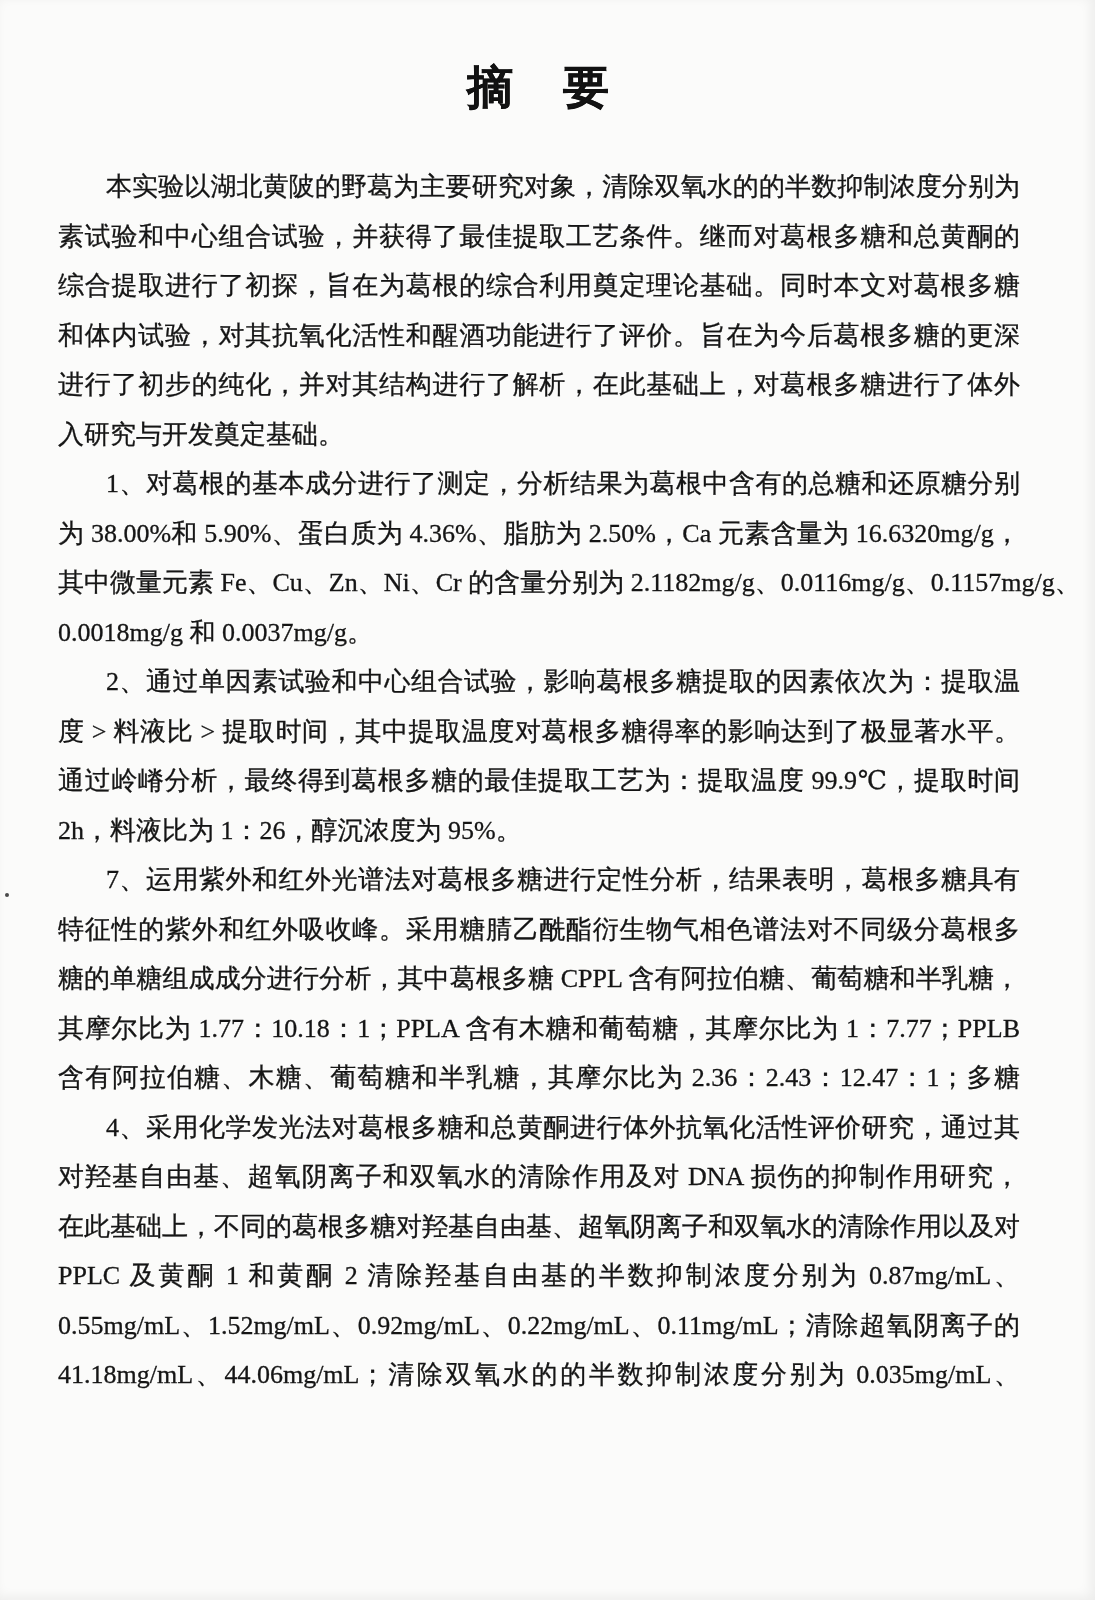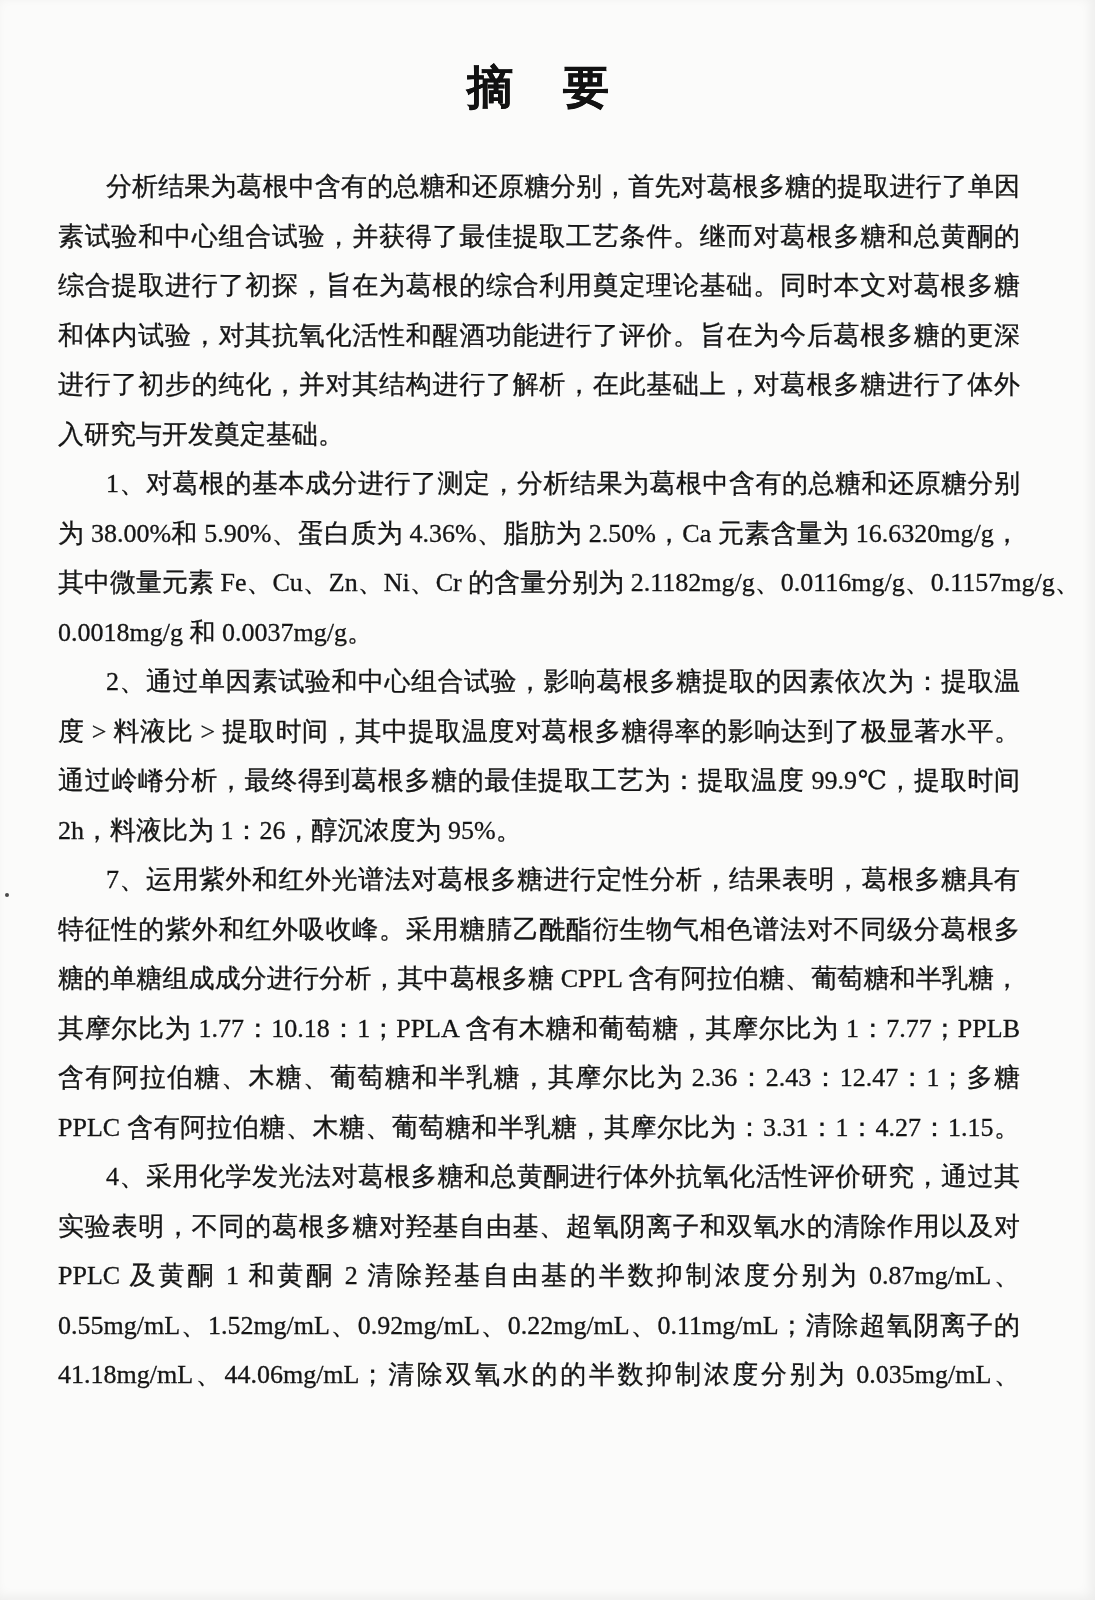--- a/index.html
+++ b/index.html
@@ -58,21 +58,21 @@
 </style>
 </head>
 <body>
 
 <div class="page">
   <div class="speck"></div>
 
   <div class="title">摘　要</div>
 
   <div class="para">
-    <div class="line indent">分析结果为葛根中含有的总糖和还原糖分别，首先对葛根多糖的提取进行了单因</div>
+    <div class="line indent">本实验以湖北黄陂的野葛为主要研究对象，清除双氧水的的半数抑制浓度分别为</div>
     <div class="line">素试验和中心组合试验，并获得了最佳提取工艺条件。继而对葛根多糖和总黄酮的</div>
     <div class="line">综合提取进行了初探，旨在为葛根的综合利用奠定理论基础。同时本文对葛根多糖</div>
     <div class="line">和体内试验，对其抗氧化活性和醒酒功能进行了评价。旨在为今后葛根多糖的更深</div>
     <div class="line">进行了初步的纯化，并对其结构进行了解析，在此基础上，对葛根多糖进行了体外</div>
     <div class="line para-end">入研究与开发奠定基础。</div>
   </div>
 
   <div class="para">
     <div class="line indent">1、对葛根的基本成分进行了测定，分析结果为葛根中含有的总糖和还原糖分别</div>
     <div class="line">为 38.00%和 5.90%、蛋白质为 4.36%、脂肪为 2.50%，Ca 元素含量为 16.6320mg/g，</div>
@@ -86,23 +86,23 @@
     <div class="line">通过岭嵴分析，最终得到葛根多糖的最佳提取工艺为：提取温度 99.9℃，提取时间</div>
     <div class="line para-end">2h，料液比为 1：26，醇沉浓度为 95%。</div>
   </div>
 
   <div class="para">
     <div class="line indent">7、运用紫外和红外光谱法对葛根多糖进行定性分析，结果表明，葛根多糖具有</div>
     <div class="line">特征性的紫外和红外吸收峰。采用糖腈乙酰酯衍生物气相色谱法对不同级分葛根多</div>
     <div class="line">糖的单糖组成成分进行分析，其中葛根多糖 CPPL 含有阿拉伯糖、葡萄糖和半乳糖，</div>
     <div class="line">其摩尔比为 1.77：10.18：1；PPLA 含有木糖和葡萄糖，其摩尔比为 1：7.77；PPLB</div>
     <div class="line">含有阿拉伯糖、木糖、葡萄糖和半乳糖，其摩尔比为 2.36：2.43：12.47：1；多糖</div>
-    <div class="line">PPLC 含有阿拉伯糖、木糖、葡萄糖和半乳糖，其摩尔比为：3.31：1：4.27：1.15。</div>
   </div>
 
   <div class="para">
     <div class="line indent">4、采用化学发光法对葛根多糖和总黄酮进行体外抗氧化活性评价研究，通过其</div>
-    <div class="line">实验表明，不同的葛根多糖对羟基自由基、超氧阴离子和双氧水的清除作用以及对</div>
+    <div class="line">对羟基自由基、超氧阴离子和双氧水的清除作用及对 DNA 损伤的抑制作用研究，</div>
+    <div class="line">在此基础上，不同的葛根多糖对羟基自由基、超氧阴离子和双氧水的清除作用以及对</div>
     <div class="line">PPLC 及黄酮 1 和黄酮 2 清除羟基自由基的半数抑制浓度分别为 0.87mg/mL、</div>
     <div class="line">0.55mg/mL、1.52mg/mL、0.92mg/mL、0.22mg/mL、0.11mg/mL；清除超氧阴离子的</div>
     <div class="line">41.18mg/mL、44.06mg/mL；清除双氧水的的半数抑制浓度分别为 0.035mg/mL、</div>
   </div>
 </div>
 
 </body></html>

